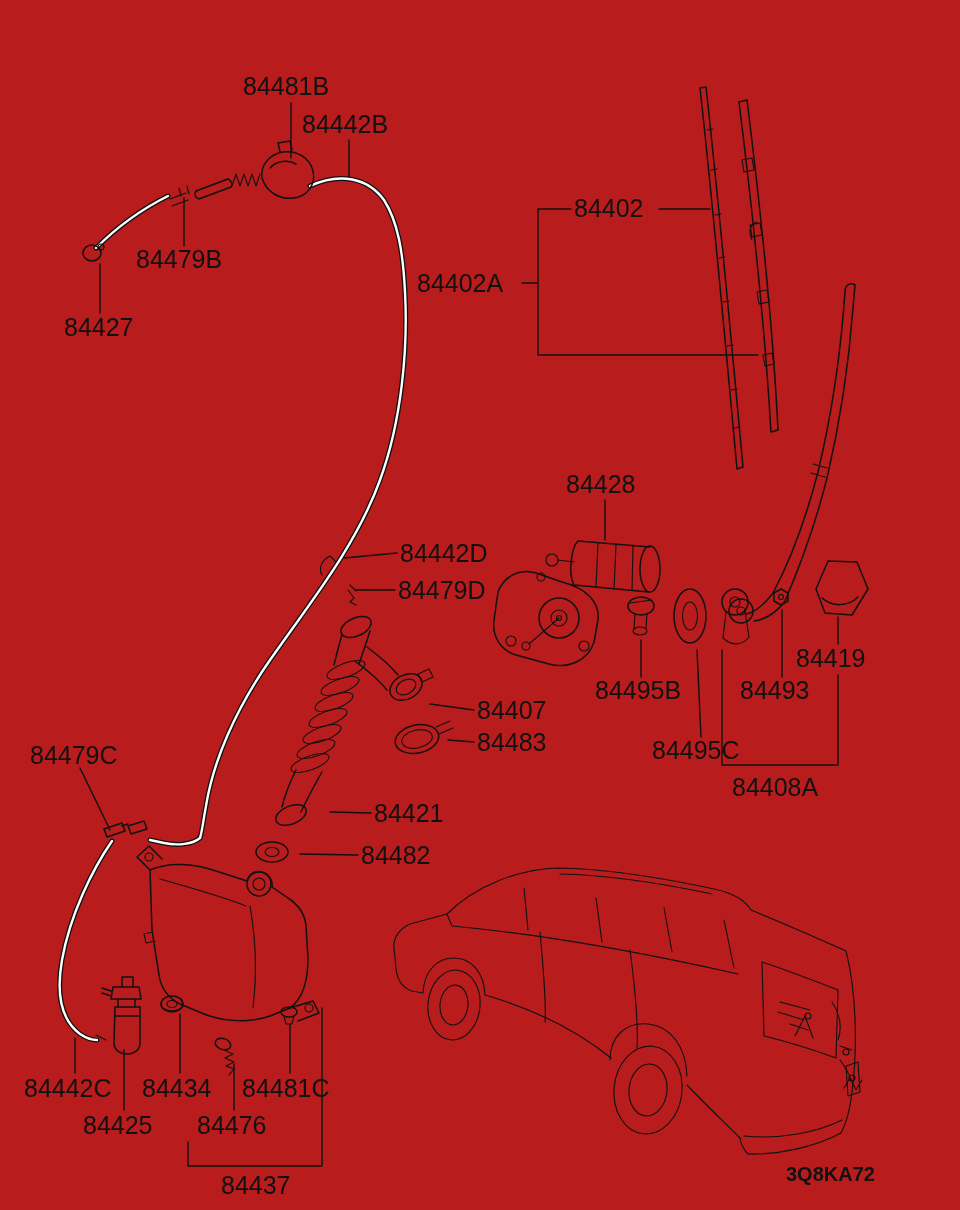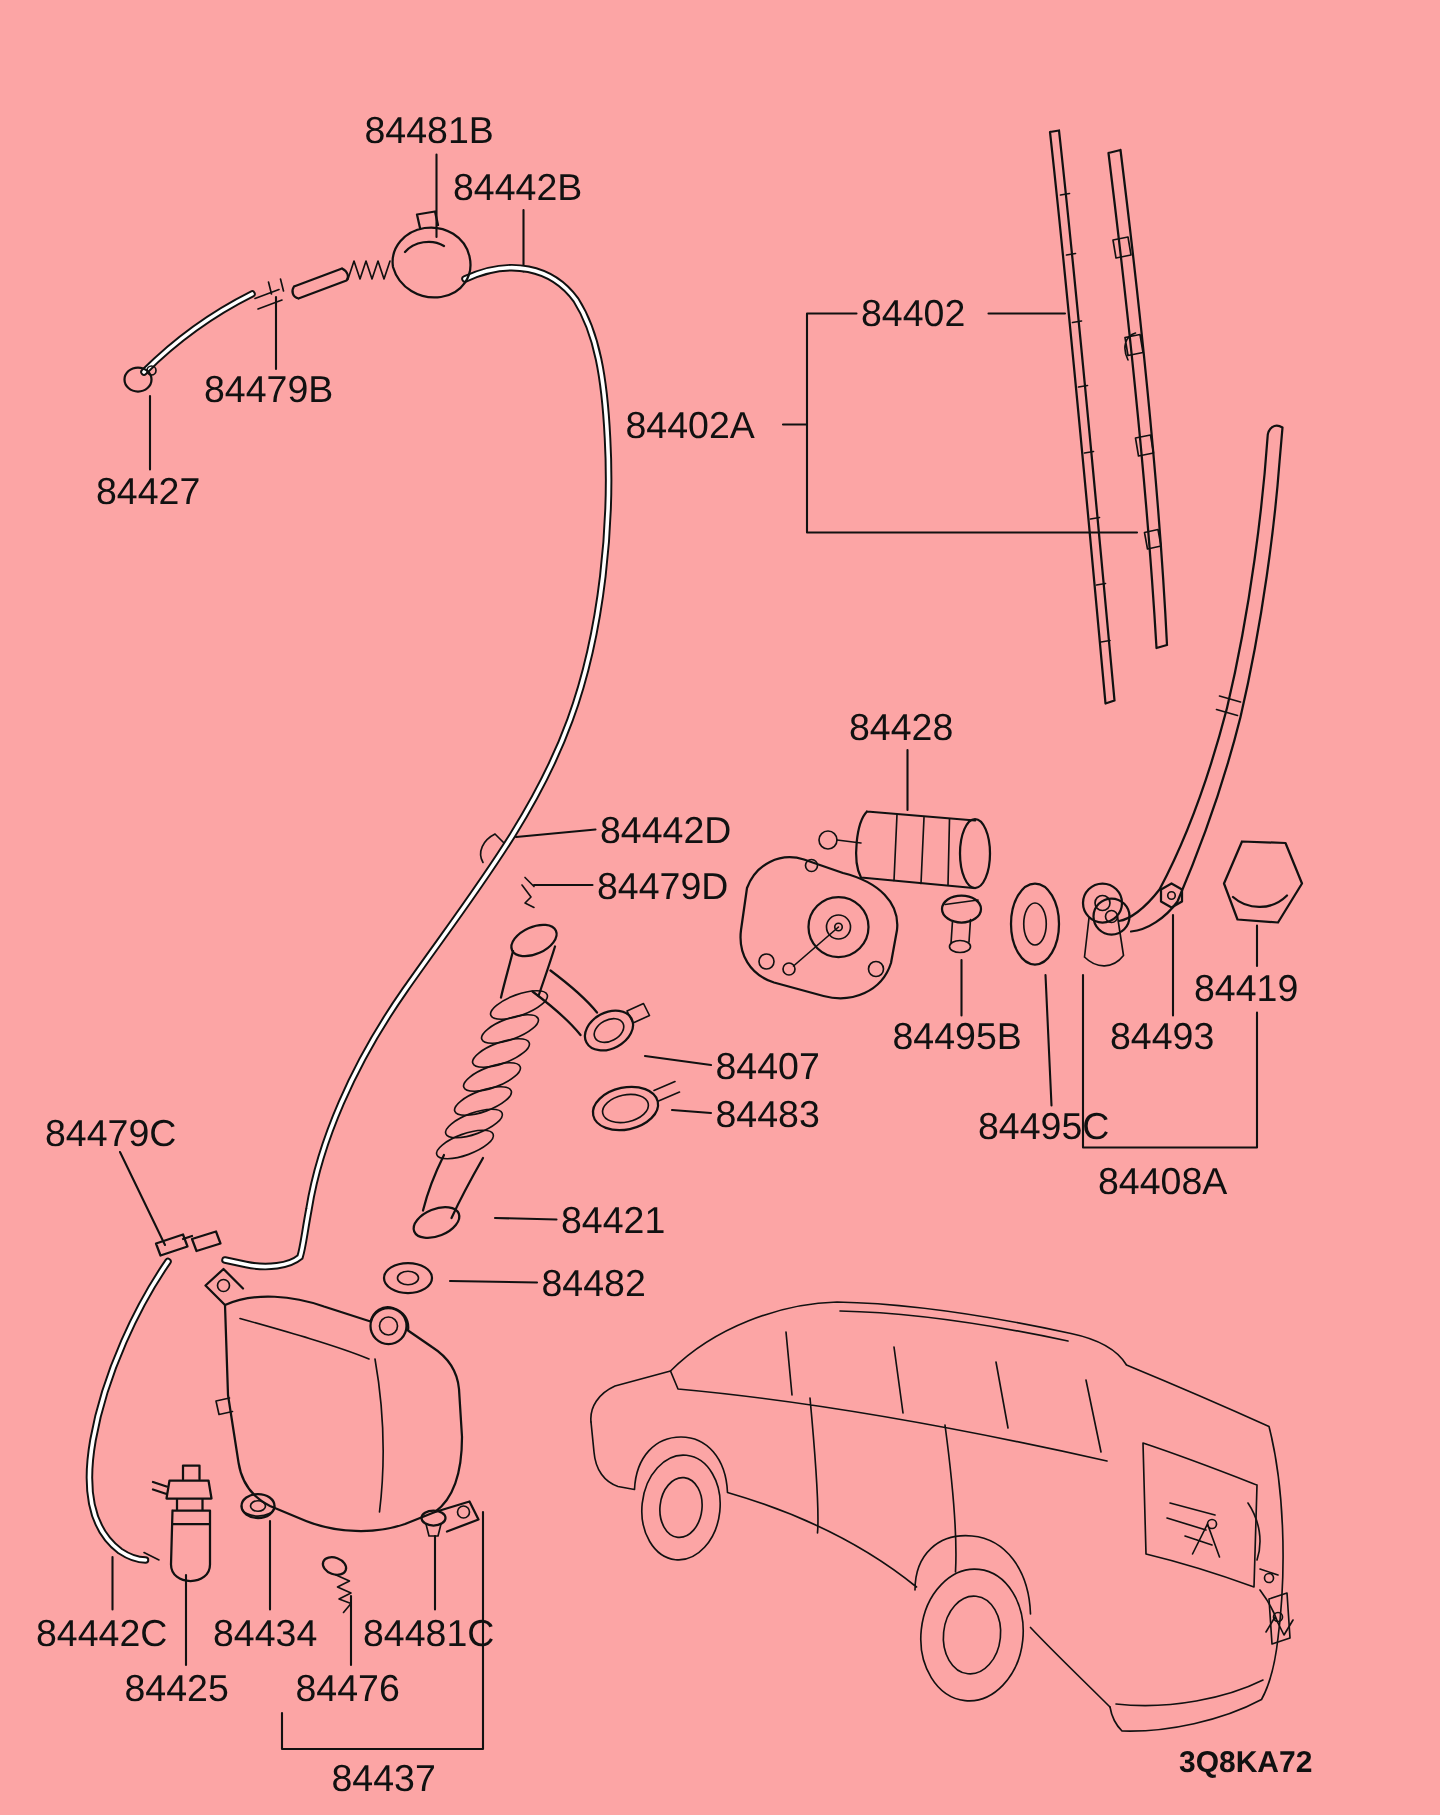--- a/index.html
+++ b/index.html
@@ -1,16 +1,16 @@
 <!DOCTYPE html>
 <html><head>
 <meta charset="utf-8">
 <style>
   html,body { margin:0; padding:0; background:#ffffff; }
-  .stage { position:relative; width:960px; height:1210px; background:#fca5a5; overflow:hidden; }
+  .stage { position:relative; width:960px; height:1210px; background:#b91c1c; overflow:hidden; }
   svg { display:block; }
   .ln   { fill:none; stroke:#111; stroke-width:1.5; stroke-linecap:round; stroke-linejoin:round; }
   .thin { stroke-width:1.1; }
   .ld   { fill:none; stroke:#111; stroke-width:1.4; stroke-linecap:round; stroke-linejoin:round; }
   .hose     { fill:none; stroke:#111; stroke-width:5; stroke-linecap:round; }
   .hosecore { fill:none; stroke:#fff; stroke-width:2.4; stroke-linecap:round; }
   .lbl  { font-family:"Liberation Sans", sans-serif; font-size:25px; fill:#111; }
   .code { font-family:"Liberation Sans", sans-serif; font-size:20px; font-weight:bold; fill:#111; }
 </style>
 </head>

